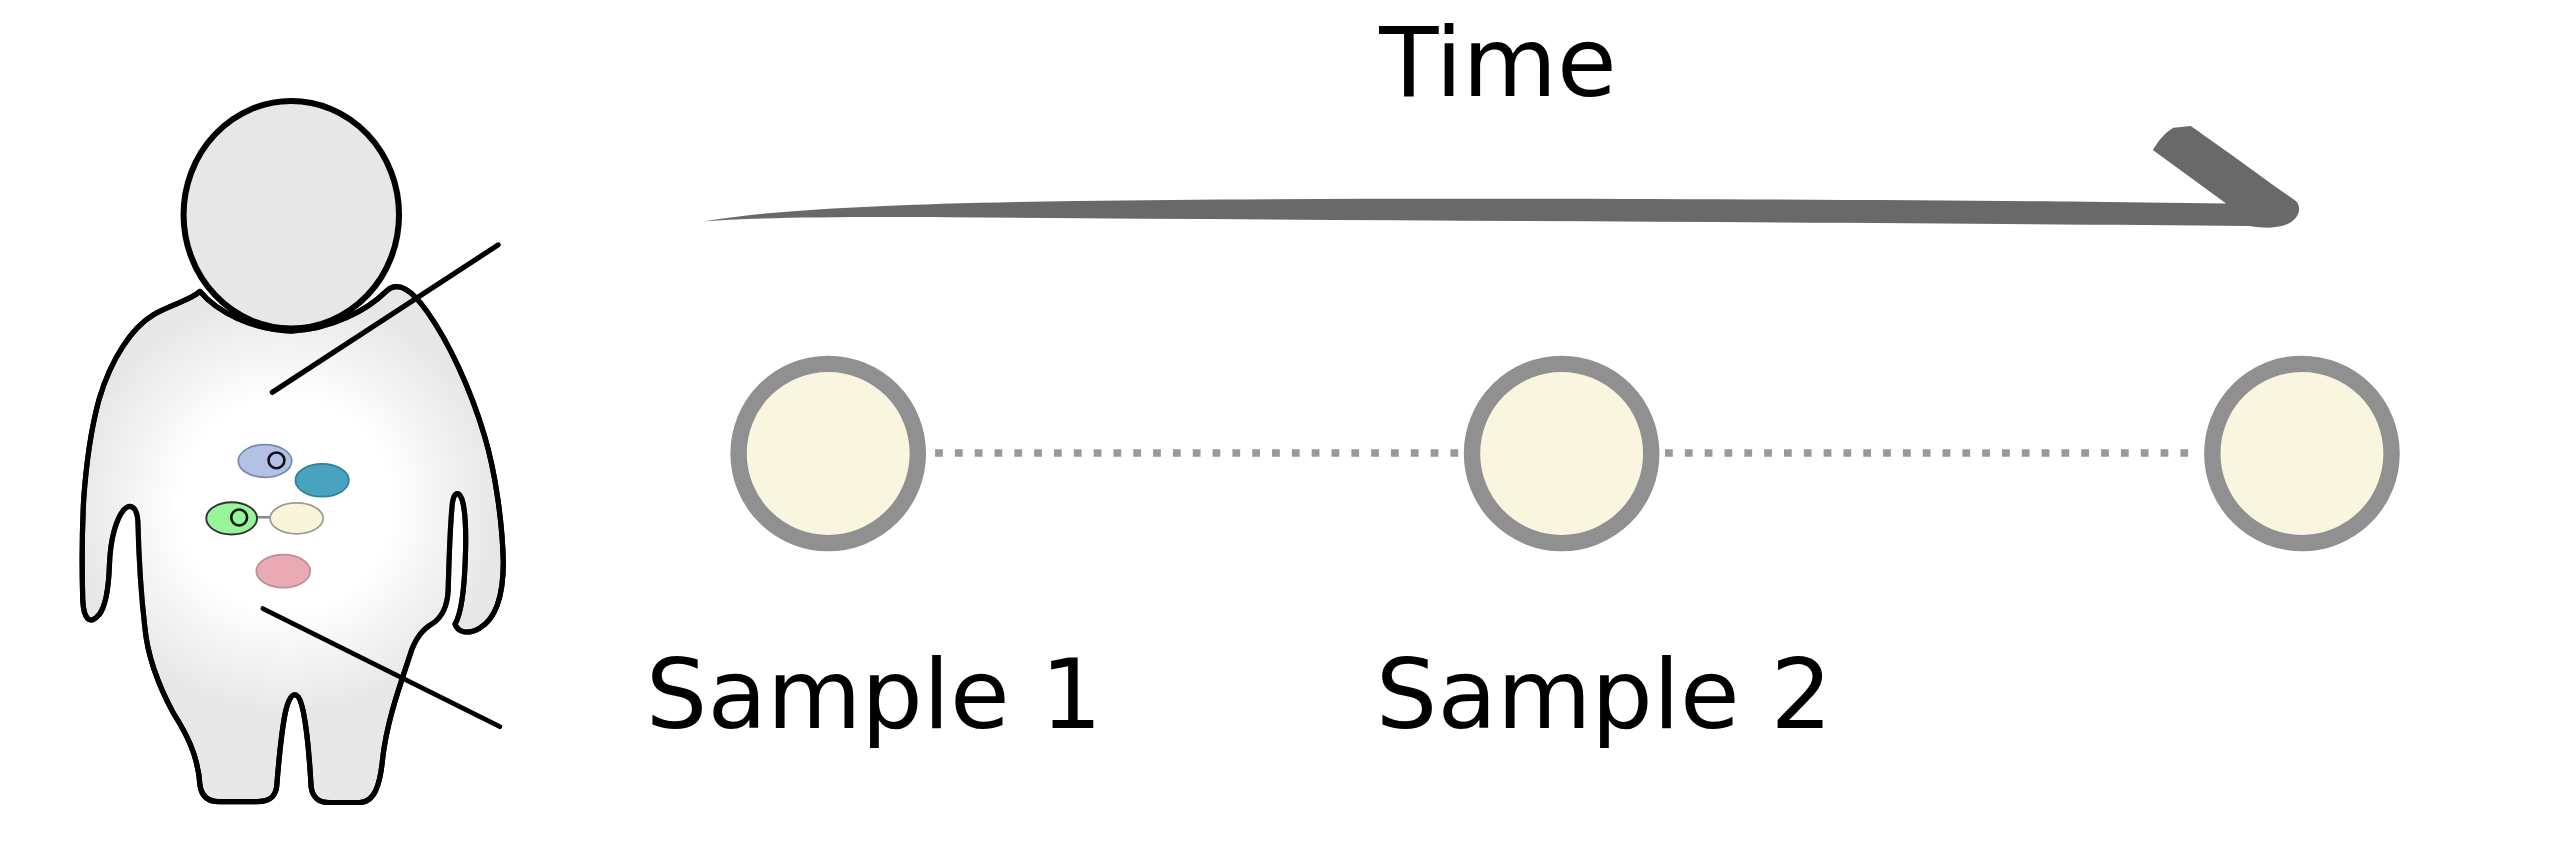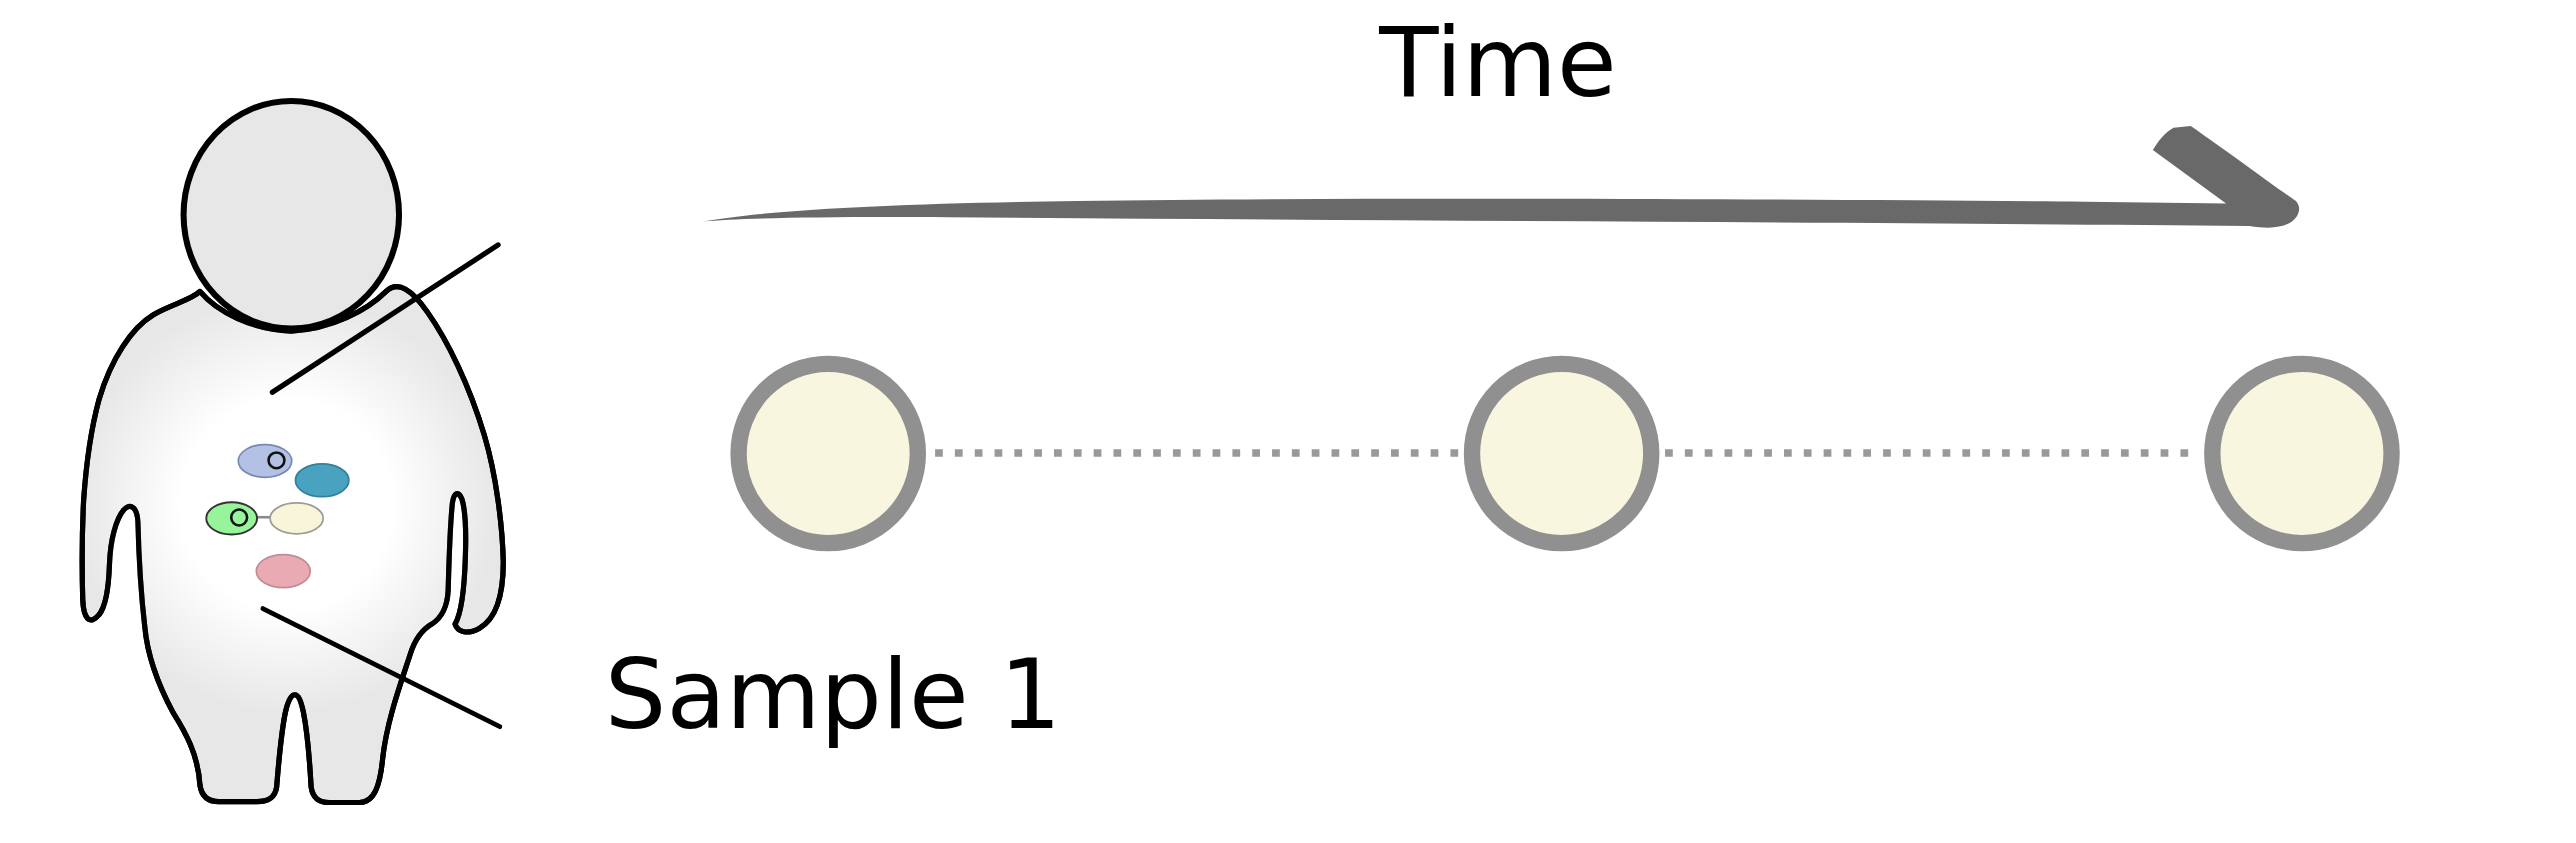--- a/index.html
+++ b/index.html
@@ -27,20 +27,21 @@
     line-height: 1;
     white-space: nowrap;
     transform: translateX(-50%);
   }
   .time-label {
     top: 13.8px;
     left: 1498px;
   }
   .sample-label {
     top: 646px;
+    margin-left: 41px;
   }
   .sample-label-1 { left: 833px; }
   .sample-label-2 { left: 1563px; }
   .sample-label-3 { left: 2292px; }
 </style>
 </head>
 <body>
 
 <div id="canvas">
 
@@ -166,16 +167,17 @@
 
     <circle cx="961" cy="526" r="104" fill="#f9f6df" stroke="#909090" stroke-width="19"></circle>
     <circle cx="1812" cy="526" r="104" fill="#f9f6df" stroke="#909090" stroke-width="19"></circle>
     <circle cx="2671" cy="526" r="104" fill="#f9f6df" stroke="#909090" stroke-width="19"></circle>
   </svg>
 
   <div class="label time-label">Time</div>
 
   <div class="label sample-label sample-label-1">Sample 1</div>
 
+  <div class="label sample-label sample-label-2">Sample 2</div>
 
 
 </div>
 
 
 </body></html>

